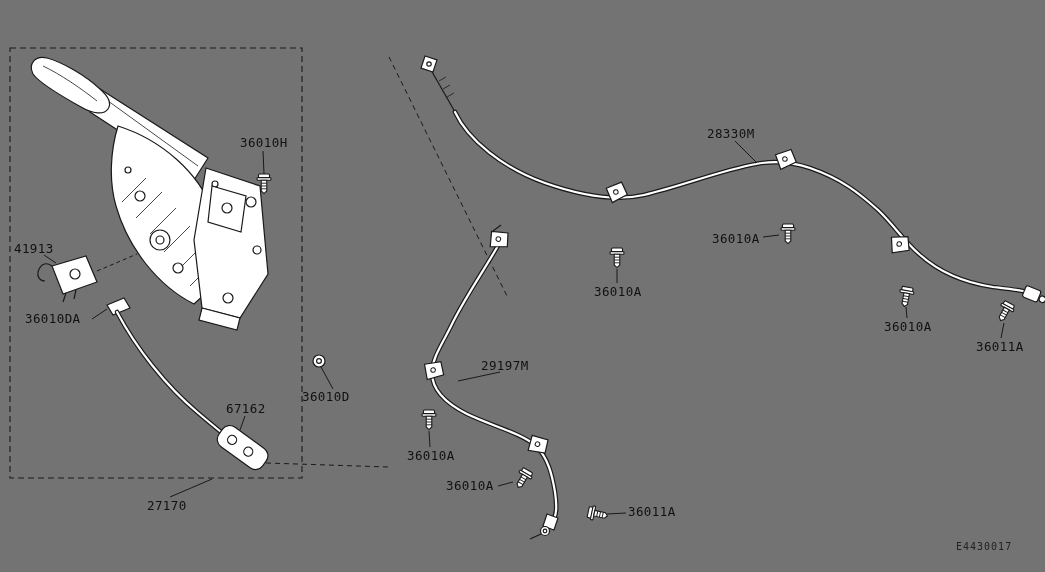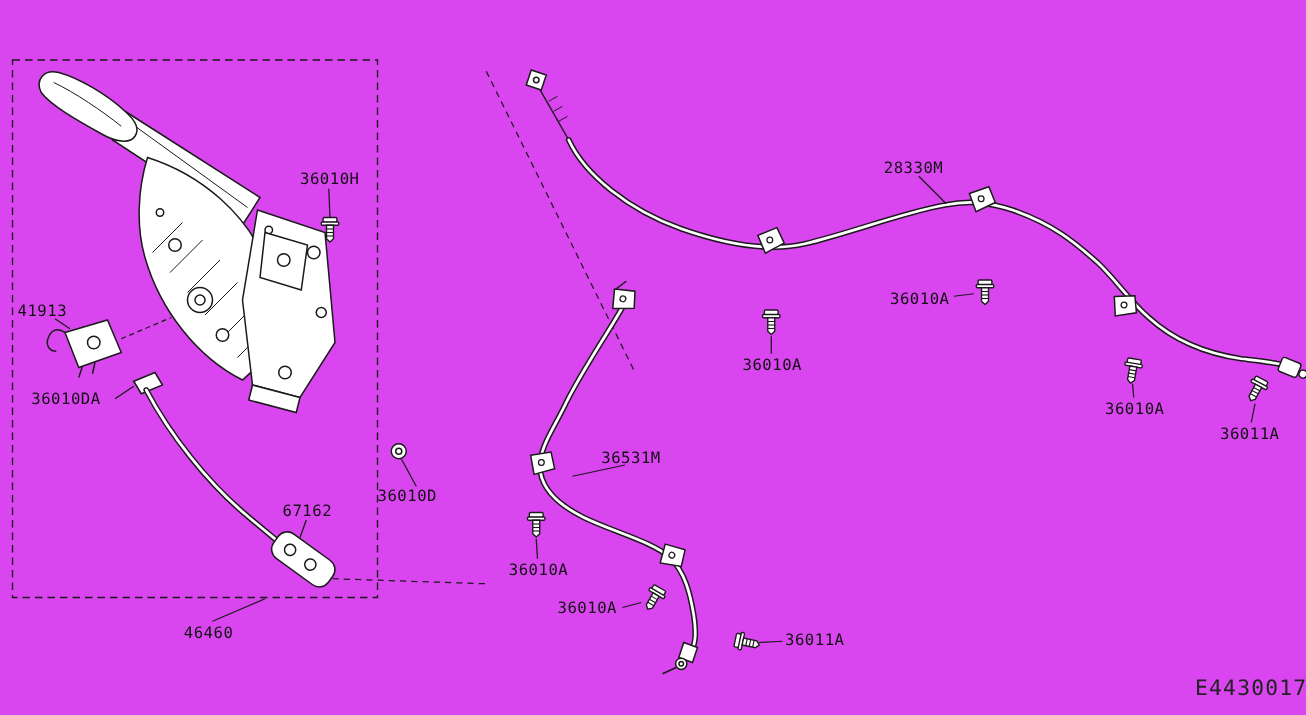--- a/index.html
+++ b/index.html
@@ -1,20 +1,20 @@
 <!DOCTYPE html>
 <html><head>
 <meta charset="utf-8">
 <style>
   html,body{margin:0;padding:0;background:#ffffff;}
-  .stage{position:relative;width:1045px;height:572px;background:#d946ef;overflow:hidden;
+  .stage{position:relative;width:1045px;height:572px;background:#737373;overflow:hidden;
          font-family:"DejaVu Sans Mono",monospace;}
   .stage svg{position:absolute;left:0;top:0;}
   .label{position:absolute;font-size:12.5px;color:#111;letter-spacing:.4px;white-space:nowrap;}
-  .code{position:absolute;font-size:17px;color:#222;letter-spacing:1px;}
+  .code{position:absolute;font-size:10px;color:#222;letter-spacing:1px;}
   
   .ln{stroke:#1a1a1a;stroke-width:1.2;fill:none;}
   .thin{stroke:#1a1a1a;stroke-width:.8;fill:none;}
   .fillw{fill:#ffffff;stroke:#1a1a1a;stroke-width:1.2;}
   .dashbox{fill:none;stroke:#1a1a1a;stroke-width:1.1;stroke-dasharray:6 4;}
   .dash{stroke:#1a1a1a;stroke-width:1;fill:none;stroke-dasharray:5 4;}
   .dashsm{stroke:#1a1a1a;stroke-width:1;fill:none;stroke-dasharray:4 3;}
   .cable-o{stroke:#1a1a1a;stroke-width:4.6;fill:none;stroke-linecap:round;}
   .cable-i{stroke:#ffffff;stroke-width:2.2;fill:none;stroke-linecap:round;}
   .leader{stroke:#1a1a1a;stroke-width:1;fill:none;}
@@ -168,27 +168,27 @@
     <line class="leader" x1="430" y1="447" x2="429" y2="431"></line>
     <line class="leader" x1="498" y1="486" x2="513" y2="482"></line>
     <line class="leader" x1="626" y1="513" x2="607" y2="514"></line>
   </g>
 </svg>
 
 <div class="label" style="left:240px;top:135px">36010H</div>
 <div class="label" style="left:14px;top:241px">41913</div>
 <div class="label" style="left:25px;top:311px">36010DA</div>
 <div class="label" style="left:226px;top:401px">67162</div>
-<div class="label" style="left:147px;top:498px">46460</div>
+<div class="label" style="left:147px;top:498px">27170</div>
 <div class="label" style="left:302px;top:389px">36010D</div>
 <div class="label" style="left:707px;top:126px">28330M</div>
 <div class="label" style="left:712px;top:231px">36010A</div>
 <div class="label" style="left:594px;top:284px">36010A</div>
 <div class="label" style="left:884px;top:319px">36010A</div>
 <div class="label" style="left:976px;top:339px">36011A</div>
-<div class="label" style="left:481px;top:358px">36531M</div>
+<div class="label" style="left:481px;top:358px">29197M</div>
 <div class="label" style="left:407px;top:448px">36010A</div>
 <div class="label" style="left:446px;top:478px">36010A</div>
 <div class="label" style="left:628px;top:504px">36011A</div>
 
 <div class="code" style="left:956px;top:541px">E4430017</div>
 
 </div>
 
 </body></html>

